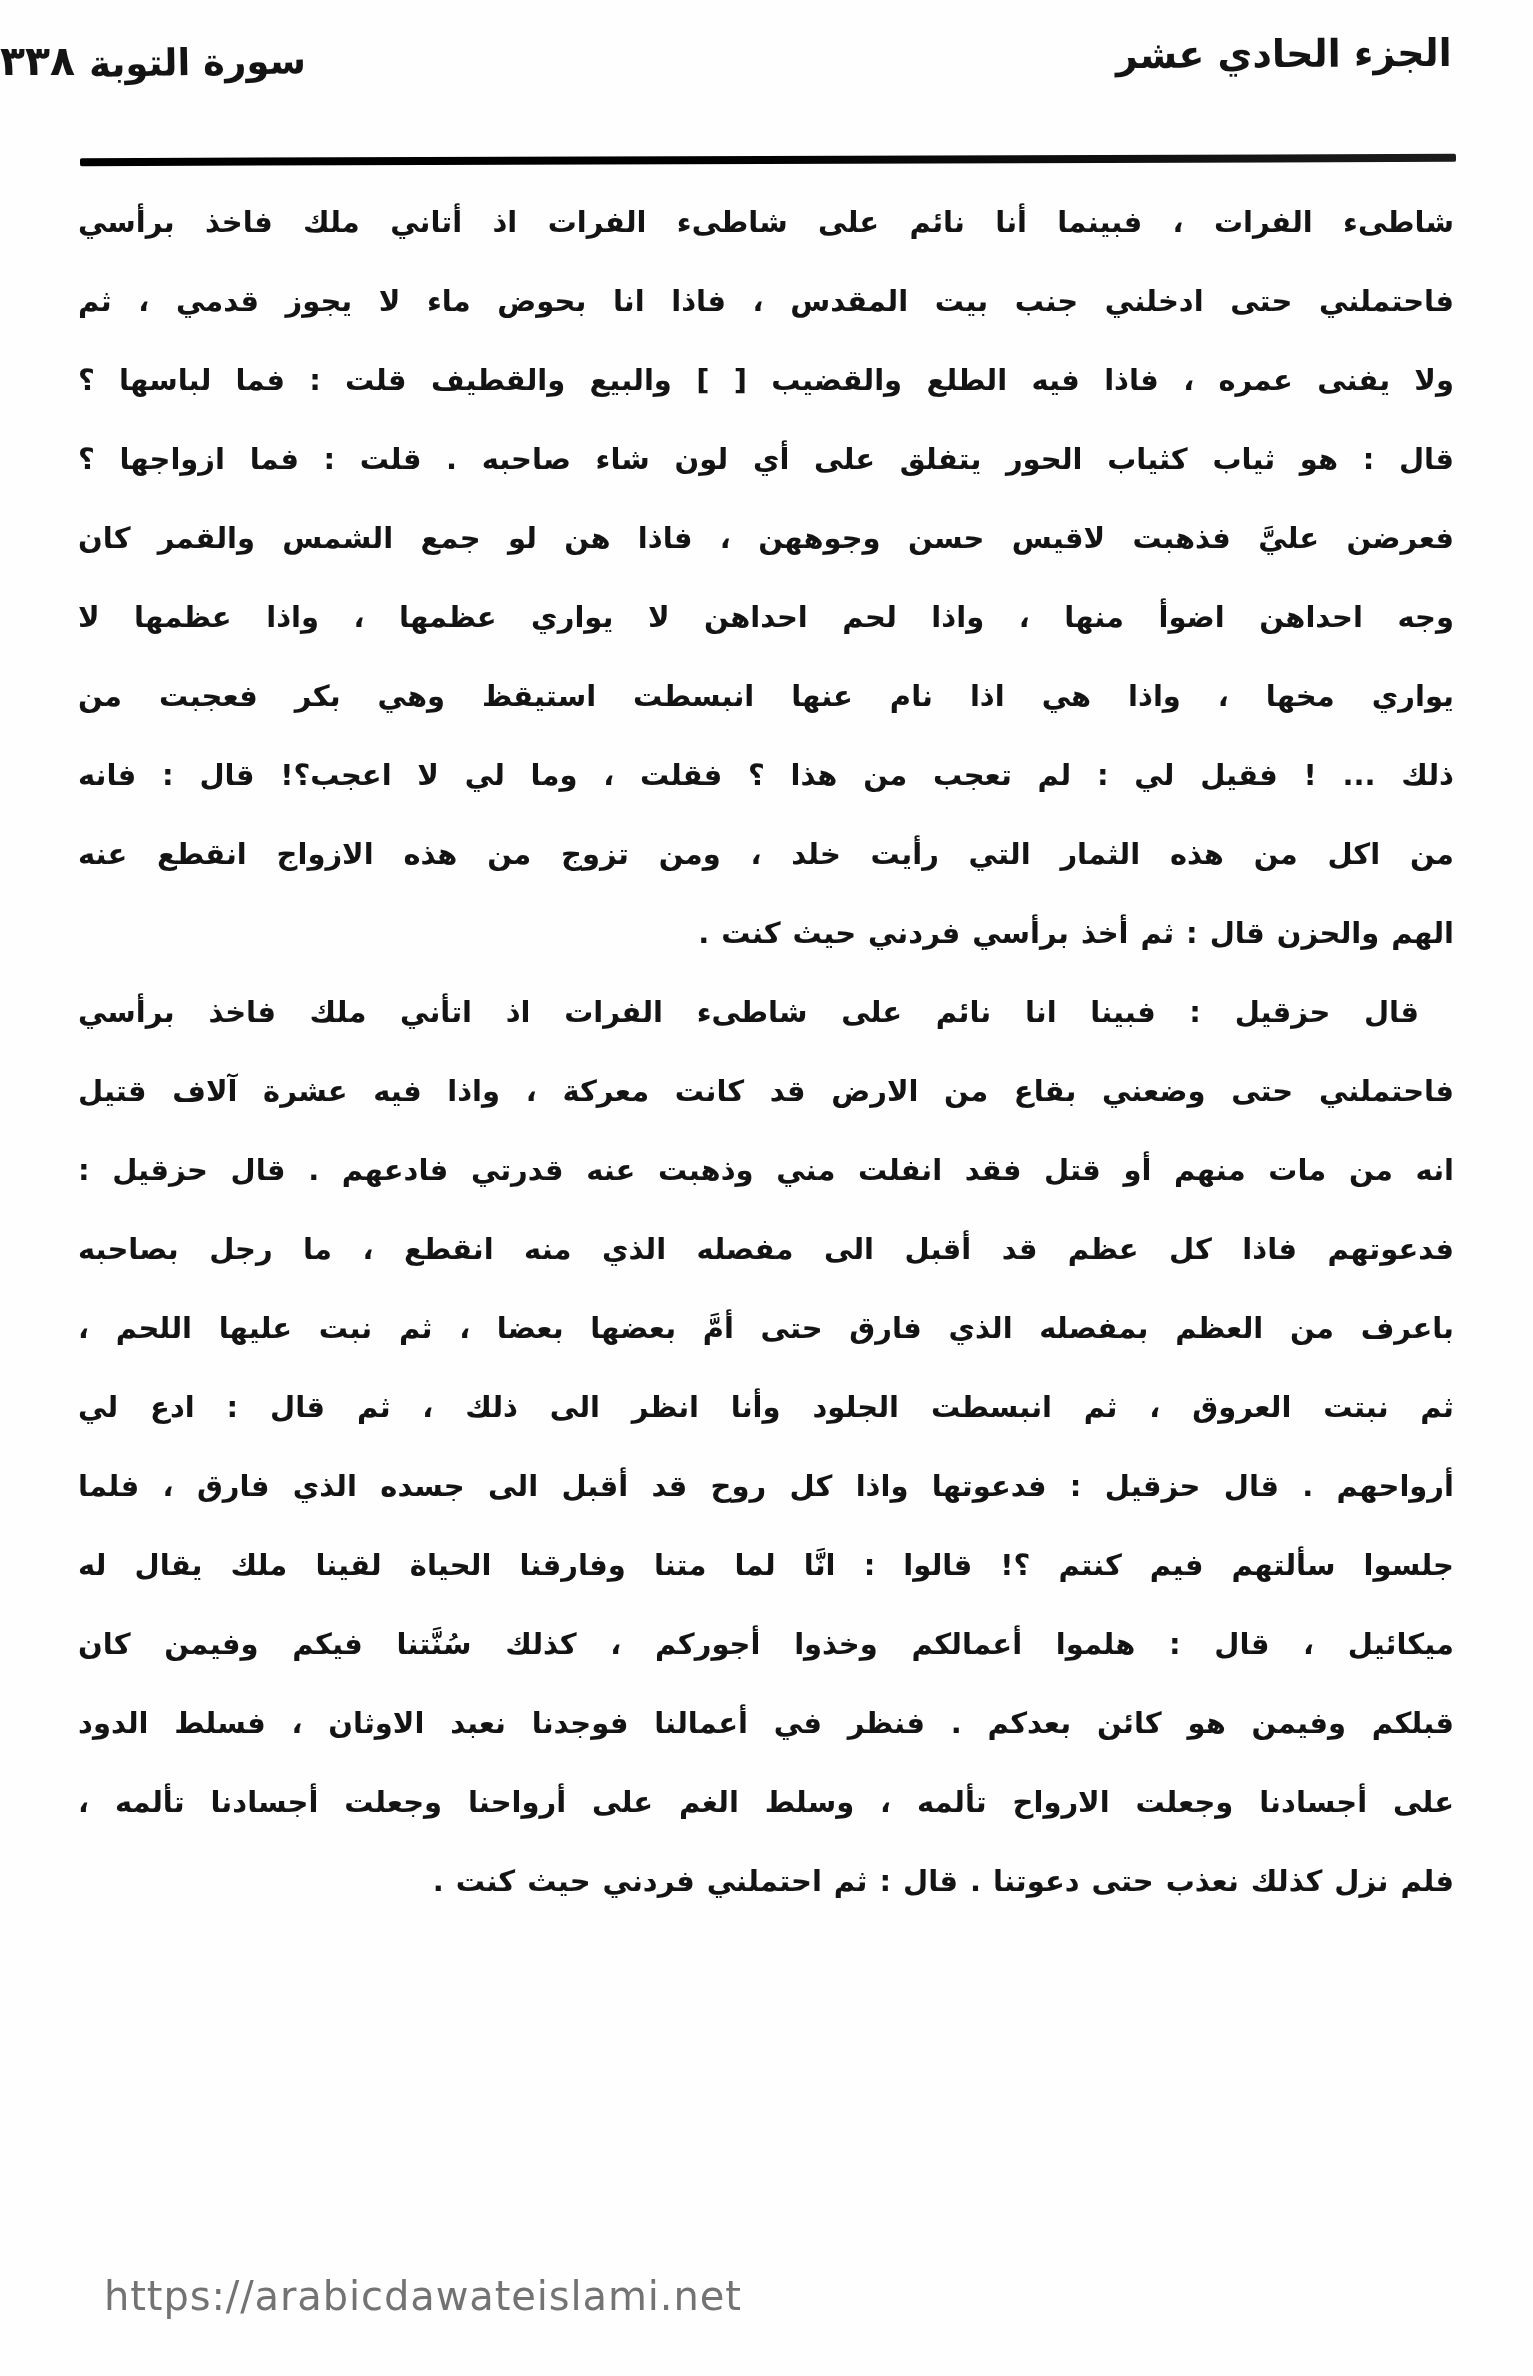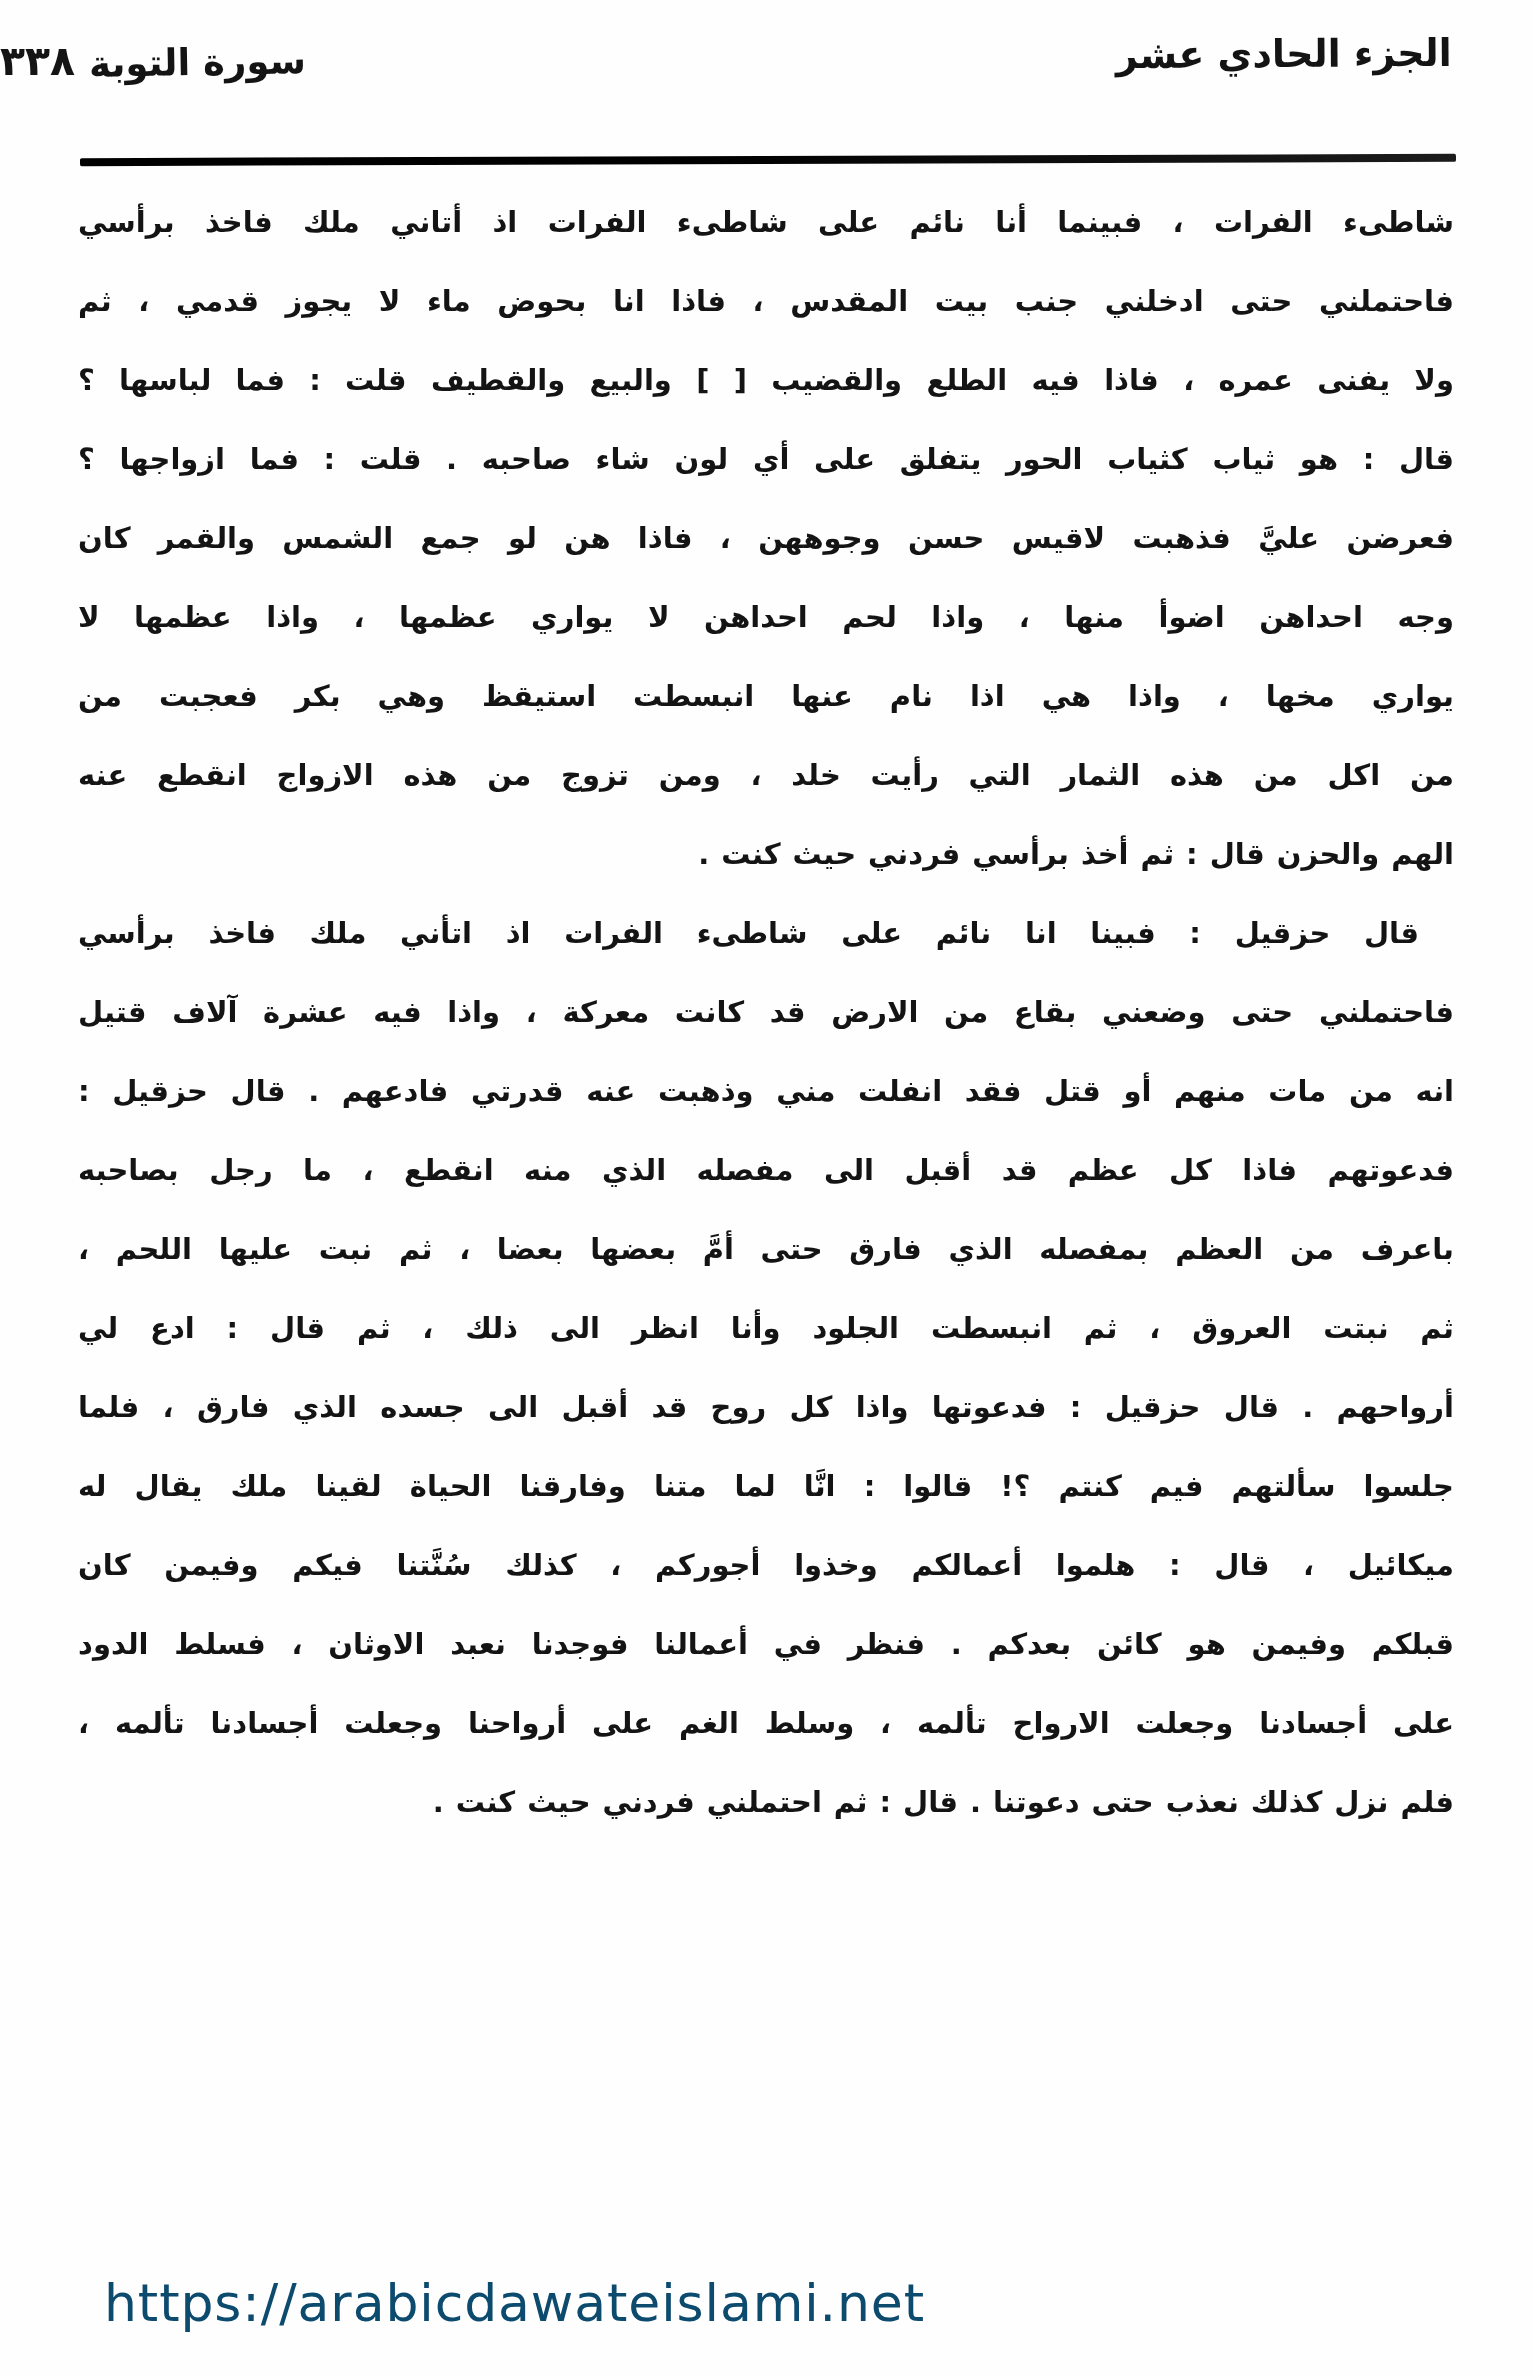--- a/index.html
+++ b/index.html
@@ -54,23 +54,23 @@
     text-align:center;
     text-align-last:right;
   }
   .line.ind{
     padding-right:35px;
   }
   
   .watermark{
     position:absolute;top:2273px;left:104px;
     direction:ltr;
-    font-size:52px;
+    font-size:40px;
     font-weight:normal;
-    color:#0c4a6e;
+    color:#737373;
     letter-spacing:0.9px;
   }
 </style>
 </head>
 <body>
 
 <div class="page">
 
   <div class="hdr-right">الجزء الحادي عشر</div>
 
@@ -81,20 +81,21 @@
   <div class="rule"></div>
 
   <div class="body-text">
       <div class="line">شاطىء الفرات ، فبينما أنا نائم على شاطىء الفرات اذ أتاني ملك فاخذ برأسي</div>
       <div class="line">فاحتملني حتى ادخلني جنب بيت المقدس ، فاذا انا بحوض ماء لا يجوز قدمي ، ثم</div>
       <div class="line">ولا يفنى عمره ، فاذا فيه الطلع والقضيب [ ] والبيع والقطيف قلت : فما لباسها ؟</div>
       <div class="line">قال : هو ثياب كثياب الحور يتفلق على أي لون شاء صاحبه . قلت : فما ازواجها ؟</div>
       <div class="line">فعرضن عليَّ فذهبت لاقيس حسن وجوههن ، فاذا هن لو جمع الشمس والقمر كان</div>
       <div class="line">وجه احداهن اضوأ منها ، واذا لحم احداهن لا يواري عظمها ، واذا عظمها لا</div>
       <div class="line">يواري مخها ، واذا هي اذا نام عنها انبسطت استيقظ وهي بكر فعجبت من</div>
+      <div class="line">ذلك ... ! فقيل لي : لم تعجب من هذا ؟ فقلت ، وما لي لا اعجب؟! قال : فانه</div>
       <div class="line">من اكل من هذه الثمار التي رأيت خلد ، ومن تزوج من هذه الازواج انقطع عنه</div>
       <div class="line noj">الهم والحزن قال : ثم أخذ برأسي فردني حيث كنت .</div>
       <div class="line ind">قال حزقيل : فبينا انا نائم على شاطىء الفرات اذ اتأني ملك فاخذ برأسي</div>
       <div class="line">فاحتملني حتى وضعني بقاع من الارض قد كانت معركة ، واذا فيه عشرة آلاف قتيل</div>
       <div class="line">انه من مات منهم أو قتل فقد انفلت مني وذهبت عنه قدرتي فادعهم . قال حزقيل :</div>
       <div class="line">فدعوتهم فاذا كل عظم قد أقبل الى مفصله الذي منه انقطع ، ما رجل بصاحبه</div>
       <div class="line">باعرف من العظم بمفصله الذي فارق حتى أمَّ بعضها بعضا ، ثم نبت عليها اللحم ،</div>
       <div class="line">ثم نبتت العروق ، ثم انبسطت الجلود وأنا انظر الى ذلك ، ثم قال : ادع لي</div>
       <div class="line">أرواحهم . قال حزقيل : فدعوتها واذا كل روح قد أقبل الى جسده الذي فارق ، فلما</div>
       <div class="line">جلسوا سألتهم فيم كنتم ؟! قالوا : انَّا لما متنا وفارقنا الحياة لقينا ملك يقال له</div>

